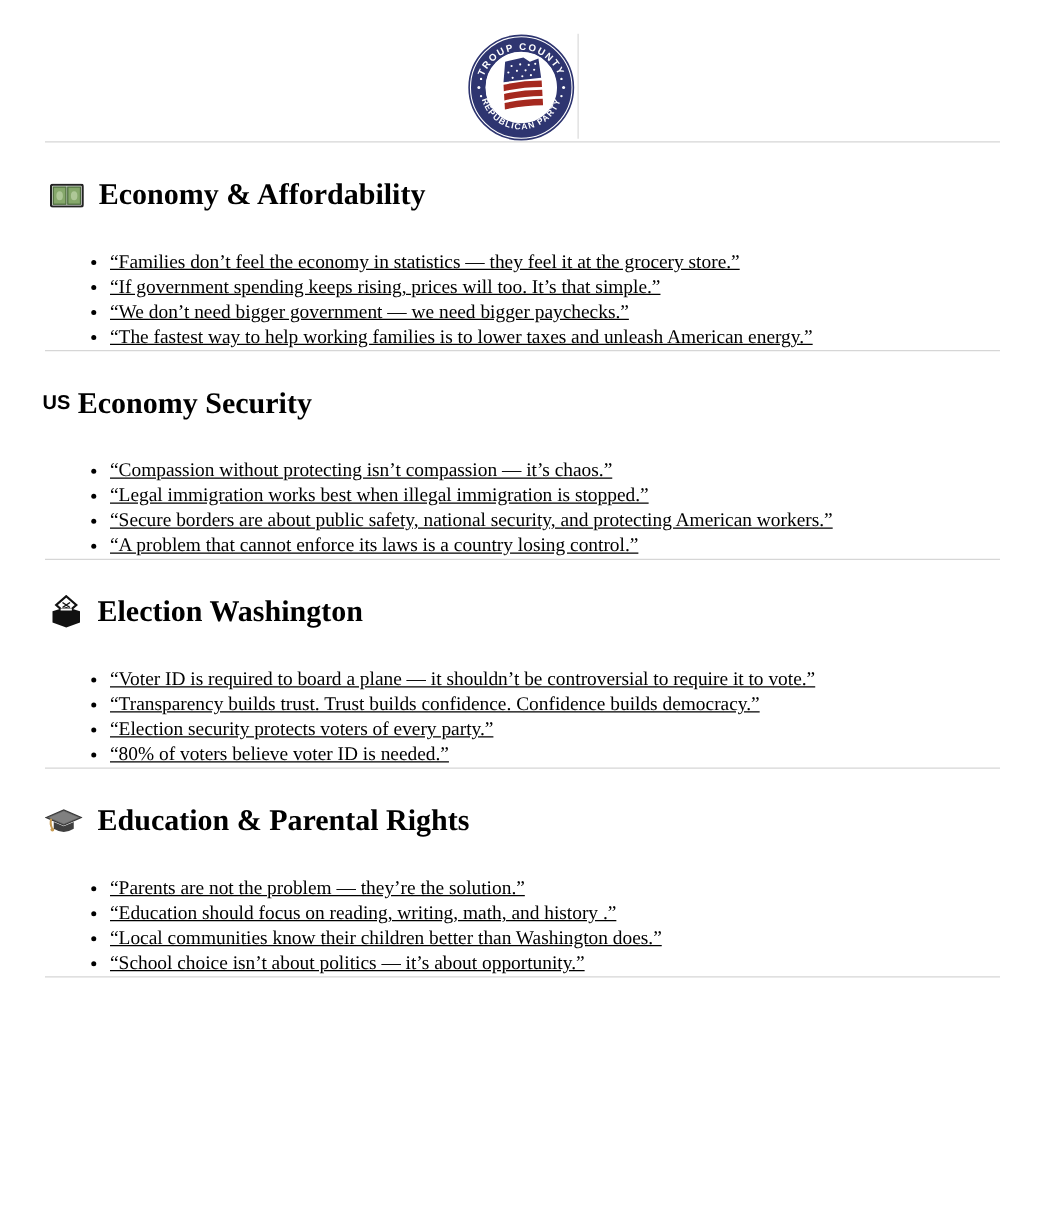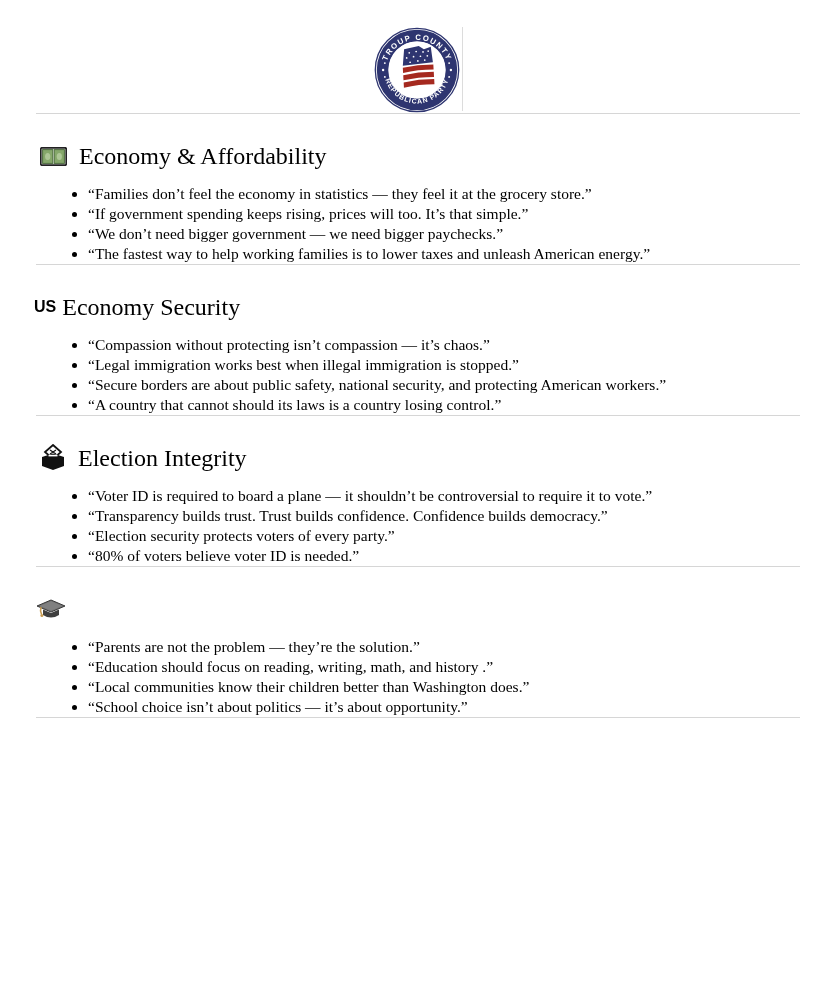--- a/index.html
+++ b/index.html
@@ -38,39 +38,40 @@
   .rule-first { margin-top: 35px; }
   .section-heading {
     display: flex;
     align-items: center;
     gap: 12px;
     margin: 26px 0 0 40px;
     height: 32px;
   }
   .section-title {
     font-size: 24px;
-    font-weight: normal;
+    font-weight: bold;
     white-space: nowrap;
   }
   .icon-box {
     display: inline-flex;
     align-items: center;
     justify-content: center;
   }
   .us-text {
     font-family: "Liberation Sans", sans-serif;
     font-weight: bold;
     font-size: 16px;
     letter-spacing: 0px;
     margin-right: -2px;
   }
   ul.bullets {
-    margin: 12px 0 0 0;
+    margin: 28px 0 0 0;
     padding: 0 30px 0 88px;
     list-style: disc outside;
+    text-decoration: underline;
   }
   ul.bullets li {
     font-size: 15.5px;
     line-height: 20px;
     white-space: nowrap;
   }
   .rule-after { margin-top: 28px; }
   .rule-after-3 { margin-top: 29px; }
 </style>
 </head>
@@ -149,37 +150,37 @@
 
 <div class="section">
   <div class="section-heading" style="margin-left:34px; gap:8px;">
     <span class="icon-box us-text">US</span>
     <span class="section-title">Economy Security</span>
   </div>
   <ul class="bullets">
     <li>“Compassion without protecting isn’t compassion — it’s chaos.”</li>
     <li>“Legal immigration works best when illegal immigration is stopped.”</li>
     <li>“Secure borders are about public safety, national security, and protecting American workers.”</li>
-    <li>“A country that cannot should its laws is a country losing control.”</li>
+    <li>“A problem that cannot enforce its laws is a country losing control.”</li>
   </ul>
 </div>
 
 <hr class="rule rule-after">
 
 <div class="section">
   <div class="section-heading">
     <span class="icon-box">
       <svg width="26" height="28" viewBox="0 0 26 28">
         <path d="M13 1 L21 8 L13 15 L5 8 Z" fill="#ffffff" stroke="#111111" stroke-width="1.8"></path>
         <path d="M10 6 L16 10 M16 6 L10 10" stroke="#111111" stroke-width="1.2"></path>
         <path d="M2 13 L13 9.5 L24 13 L24 22 L13 26 L2 22 Z" fill="#111111"></path>
         <path d="M8.5 11.6 L17.5 11.6" stroke="#ffffff" stroke-width="1.6"></path>
       </svg>
     </span>
-    <span class="section-title">Election Integrity</span>
+    <span class="section-title">Election Washington</span>
   </div>
   <ul class="bullets">
     <li>“Voter ID is required to board a plane — it shouldn’t be controversial to require it to vote.”</li>
     <li>“Transparency builds trust. Trust builds confidence. Confidence builds democracy.”</li>
     <li>“Election security protects voters of every party.”</li>
     <li>“80% of voters believe voter ID is needed.”</li>
   </ul>
 </div>
 
 <hr class="rule rule-after-3">
@@ -188,20 +189,21 @@
   <div class="section-heading" style="margin-left:36px;">
     <span class="icon-box">
       <svg width="30" height="23" viewBox="0 0 30 23">
         <path d="M1 8 L15 2 L29 8 L15 14 Z" fill="#6e6e6e" stroke="#3a3a3a" stroke-width="1"></path>
         <path d="M3.5 8 L15 3.2 L26.5 8 L15 12.8 Z" fill="#808080"></path>
         <path d="M7 11.5 L7 17 Q15 22 23 17 L23 11.5 L15 15 Z" fill="#3f3f3f"></path>
         <path d="M5 9 Q3.8 13 5.6 16.5" stroke="#c79b52" stroke-width="1.6" fill="none"></path>
         <circle cx="5.9" cy="17.6" r="1.5" fill="#c79b52"></circle>
       </svg>
     </span>
+    <span class="section-title">Education &amp; Parental Rights</span>
   </div>
   <ul class="bullets">
     <li>“Parents are not the problem — they’re the solution.”</li>
     <li>“Education should focus on reading, writing, math, and history .”</li>
     <li>“Local communities know their children better than Washington does.”</li>
     <li>“School choice isn’t about politics — it’s about opportunity.”</li>
   </ul>
 </div>
 
 <hr class="rule rule-after-3">

